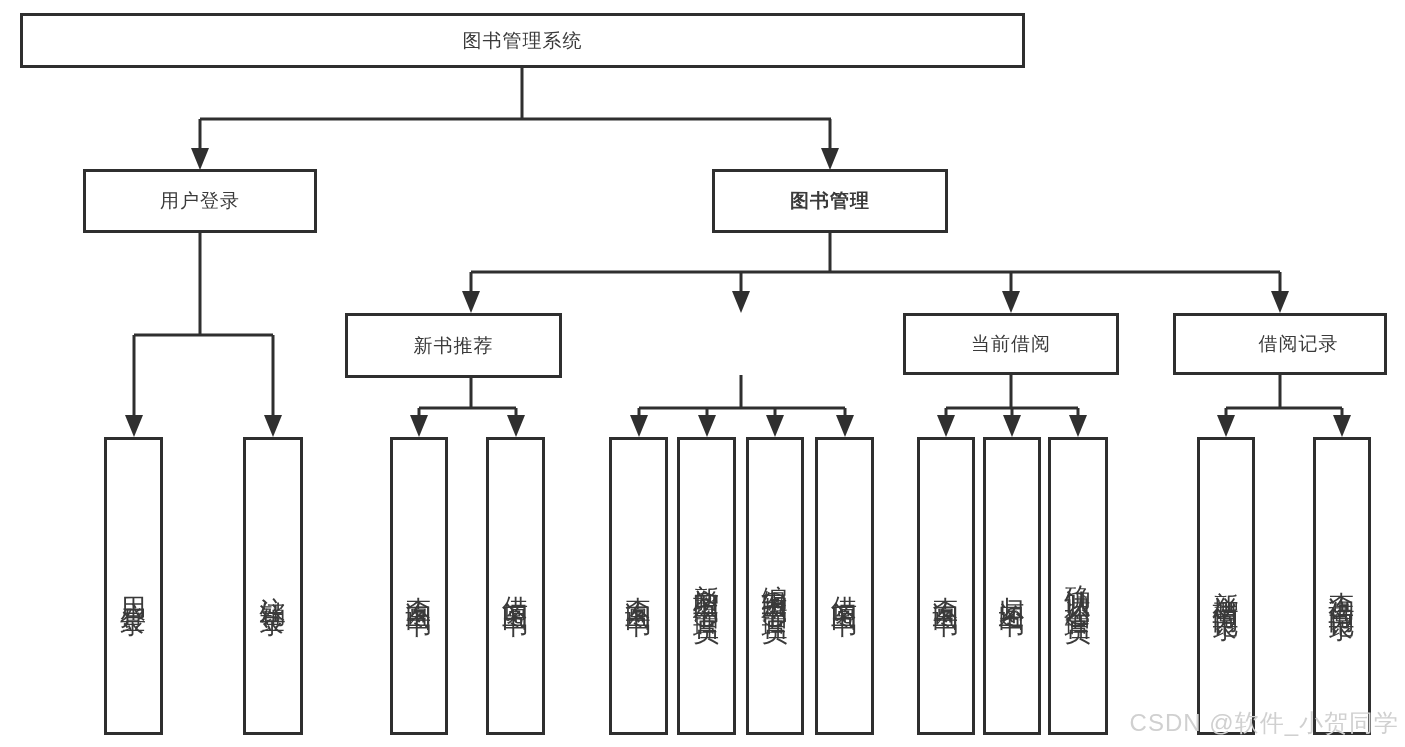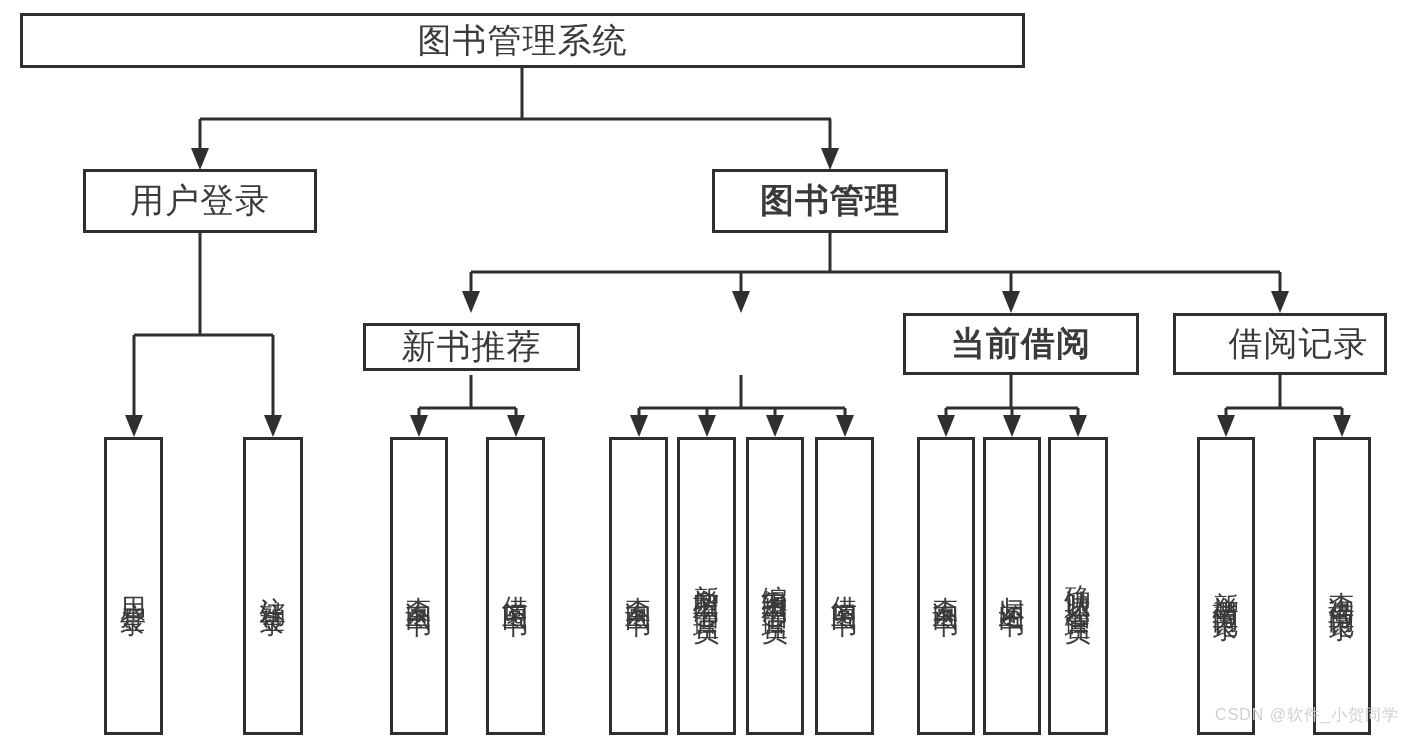--- a/index.html
+++ b/index.html
@@ -6,40 +6,40 @@
   .canvas {
     position:relative; width:1405px; height:747px; background:#ffffff;
     font-family:"Liberation Sans", sans-serif; overflow:hidden;
   }
   .box {
     position:absolute; box-sizing:border-box;
     border:3px solid #2f2f2f; background:#ffffff;
     display:flex; align-items:center; justify-content:center;
     color:#3a3a3a;
   }
-  .h-label { font-size:34px; letter-spacing:1px; white-space:nowrap; }
+  .h-label { font-size:19px; letter-spacing:1px; white-space:nowrap; }
   .leaf {
     writing-mode:vertical-rl; text-orientation:mixed;
     font-size:26px; letter-spacing:5px; line-height:1;
   }
   .edges { position:absolute; left:0; top:0; pointer-events:none; }
   .edges path { stroke:#2f2f2f; stroke-width:3; fill:none; }
   .edges polygon { fill:#2f2f2f; stroke:none; }
   .watermark {
-    position:absolute; right:6px; bottom:21px;
-    font-size:16px; color:#d0d0d0; letter-spacing:1px; white-space:nowrap;
+    position:absolute; right:6px; bottom:8px;
+    font-size:24px; color:#d0d0d0; letter-spacing:1px; white-space:nowrap;
     z-index:5;
   }
   
   .n-root   { left:20px;  top:13px;  width:1005px; height:55px; }
   .n-ul     { left:83px;  top:169px; width:234px;  height:64px; }
   .n-bm     { left:712px; top:169px; width:236px;  height:64px;font-weight:bold; }
-  .n-nbr    { left:363px; top:313px; width:217px;  height:48px;margin-top:10px; }
+  .n-nbr    { left:345px; top:313px; width:217px;  height:65px; }
   .n-bb     { left:633px; top:313px; width:216px;  height:62px; }
-  .n-cb     { left:903px; top:313px; width:236px;  height:62px;font-weight:bold; }
+  .n-cb     { left:903px; top:313px; width:216px;  height:62px; }
   .n-br     { left:1173px;top:313px; width:214px;  height:62px;padding-left:37px; }
   .lf       { top:437px; height:298px; }
   .l-ul1 { left:104px;  width:59px; }
   .l-ul2 { left:243px;  width:60px; }
   .l-n1  { left:390px;  width:58px; }
   .l-n2  { left:486px;  width:59px; }
   .l-b1  { left:609px;  width:59px; }
   .l-b2  { left:677px;  width:59px; }
   .l-b3  { left:746px;  width:58px; }
   .l-b4  { left:815px;  width:59px; }

